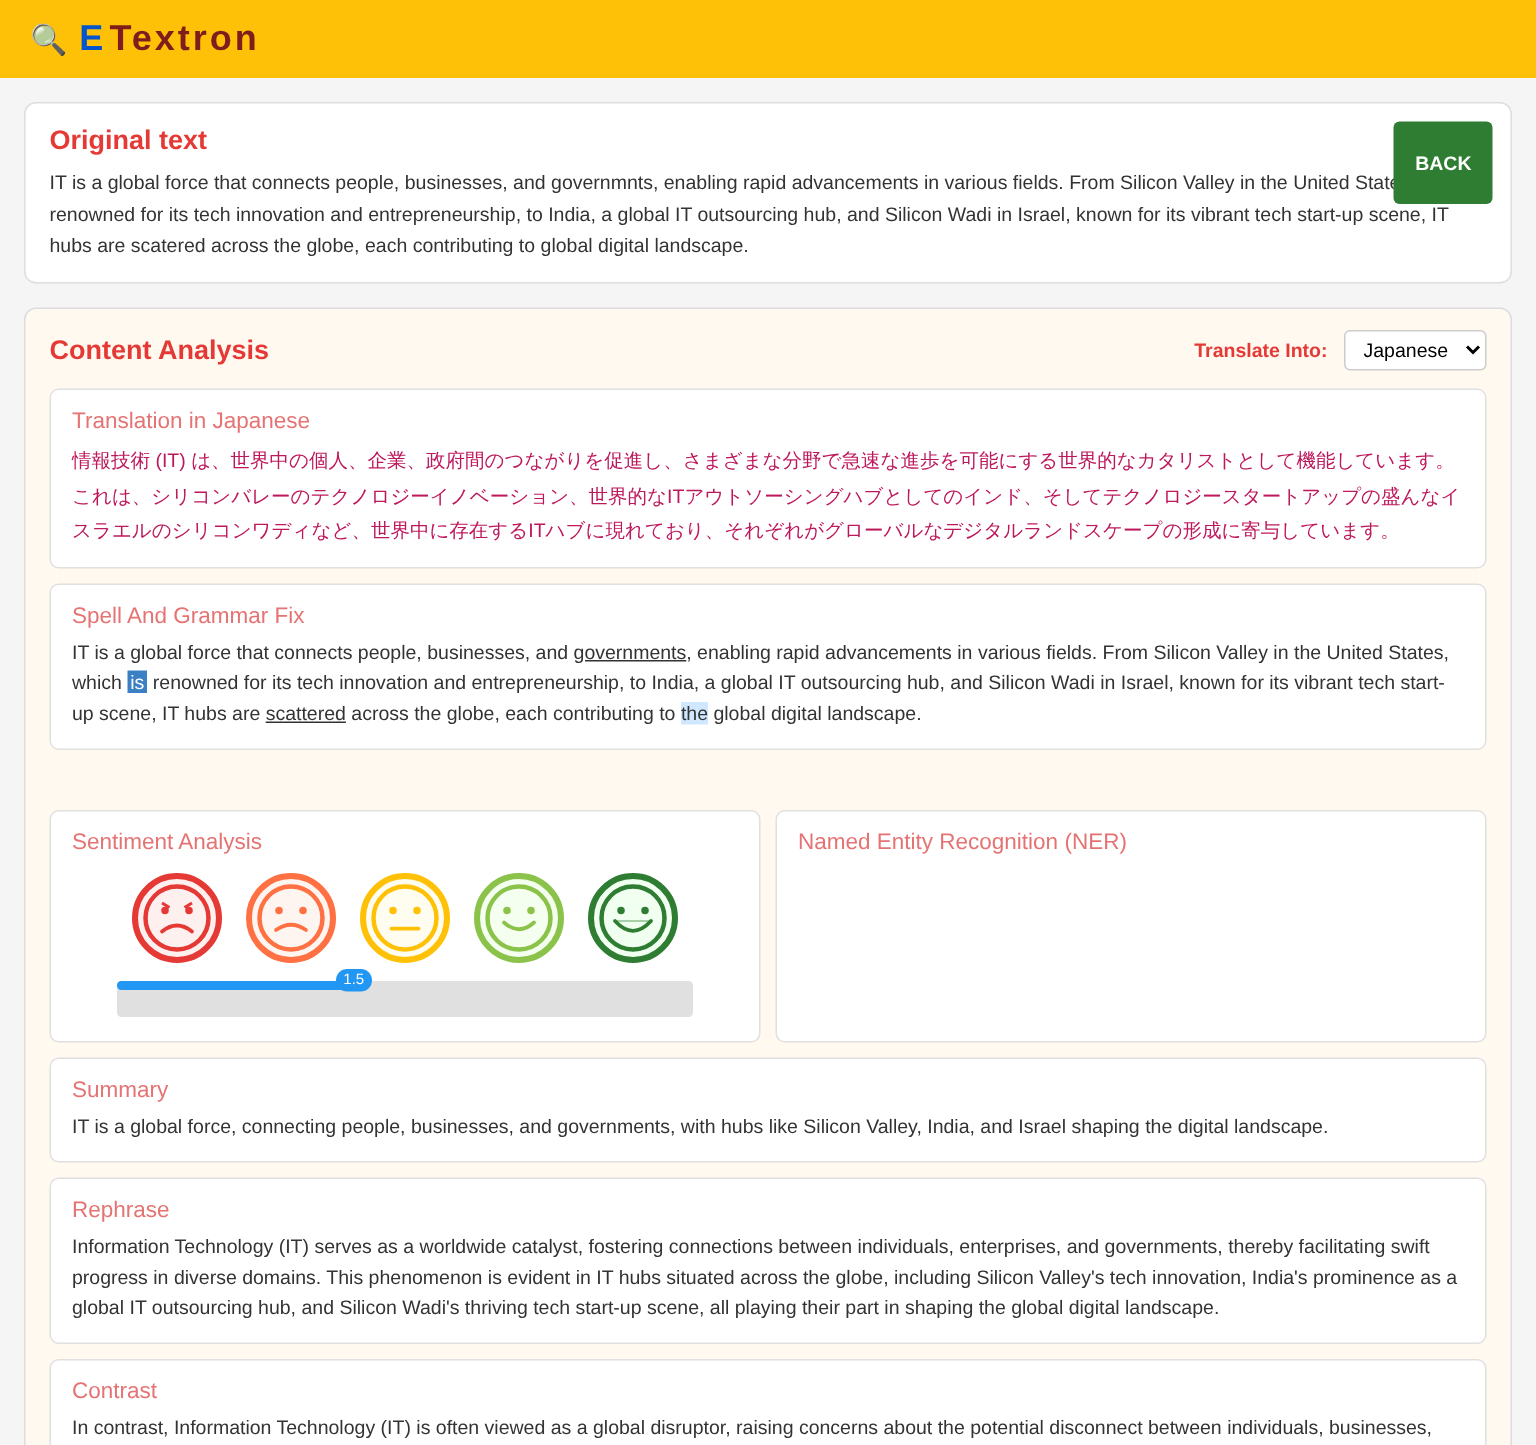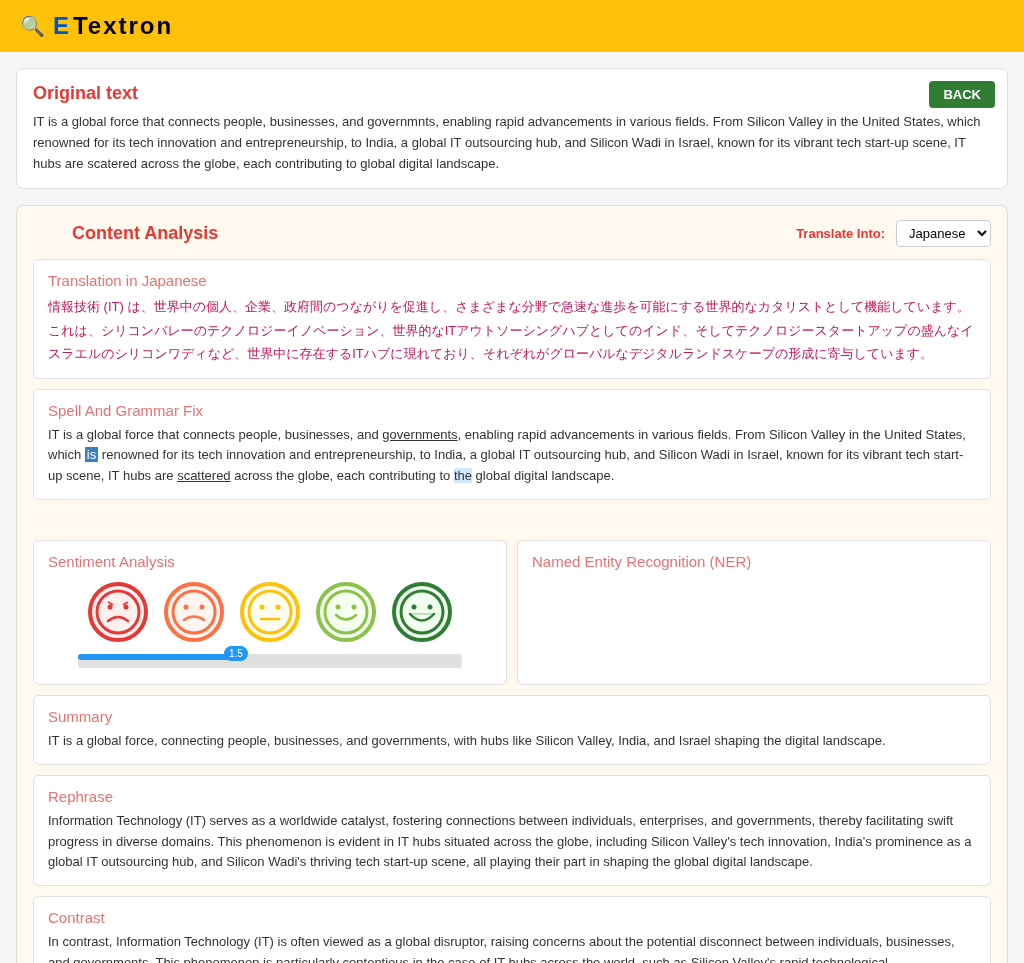--- a/index.html
+++ b/index.html
@@ -40,21 +40,21 @@
       position: relative;
     }
     .back-btn-top {
       position: absolute;
       top: 12px;
       right: 12px;
       background: #2e7d32;
       color: white;
       border: none;
       border-radius: 4px;
-      padding: 6px 14px;
+      padding: 20px 14px;
       font-size: 13px;
       font-weight: bold;
       cursor: pointer;
     }
     .section-title-red {
       color: #e53935;
       font-size: 18px;
       font-weight: bold;
       margin-bottom: 8px;
     }
@@ -75,21 +75,20 @@
     .content-analysis-header {
       display: flex;
       align-items: center;
       justify-content: space-between;
       margin-bottom: 12px;
     }
     .content-analysis-title {
       color: #e53935;
       font-size: 18px;
       font-weight: bold;
-      margin-left: 39px;
     }
     .translate-into-row {
       display: flex;
       align-items: center;
       gap: 11px;
     }
     .translate-into-label {
       color: #e53935;
       font-size: 13px;
       font-weight: bold;
@@ -178,21 +177,21 @@
     .face-2 { border-color: #ff7043; background: #fff5f0; }
     .face-3 { border-color: #ffc107; background: #fffdf0; }
     .face-4 { border-color: #8bc34a; background: #f5fff0; }
     .face-5 { border-color: #2e7d32; background: #f0fff0; }
 
     .slider-container {
       padding: 4px 20px;
       position: relative;
     }
     .slider-track {
-      height: 14px;
+      height: 24px;
       background: #e0e0e0;
       border-radius: 3px;
       position: relative;
       margin: 0 10px;
     }
     .slider-fill {
       height: 6px;
       background: #2196f3;
       border-radius: 3px;
       width: 40%;
@@ -221,21 +220,21 @@
       margin-right: 2px;
     }
   </style>
 </head>
 <body>
 
 <div class="header">
   <div class="header-logo">
     <span class="logo-emoji">🔍</span>
     <span style="font-size:24px;font-weight:bold;color:#0055cc;margin-right:-2px;">E</span>
-    <span style="font-size:24px;font-weight:bold;color:#000000;letter-spacing:2px;">Textron</span>
+    <span style="font-size:24px;font-weight:bold;color:#7f1d1d;letter-spacing:2px;">Textron</span>
   </div>
 </div>
 
 <div class="main-content">
 
   <div class="original-text-section">
     <button class="back-btn-top">BACK</button>
     <div class="section-title-red">Original text</div>
     <div class="original-text-body">IT is a global force that connects people, businesses, and governmnts, enabling rapid advancements in various fields. From Silicon Valley in the United States, which renowned for its tech innovation and entrepreneurship, to India, a global IT outsourcing hub, and Silicon Wadi in Israel, known for its vibrant tech start-up scene, IT hubs are scatered across the globe, each contributing to global digital landscape.</div>
   </div>

